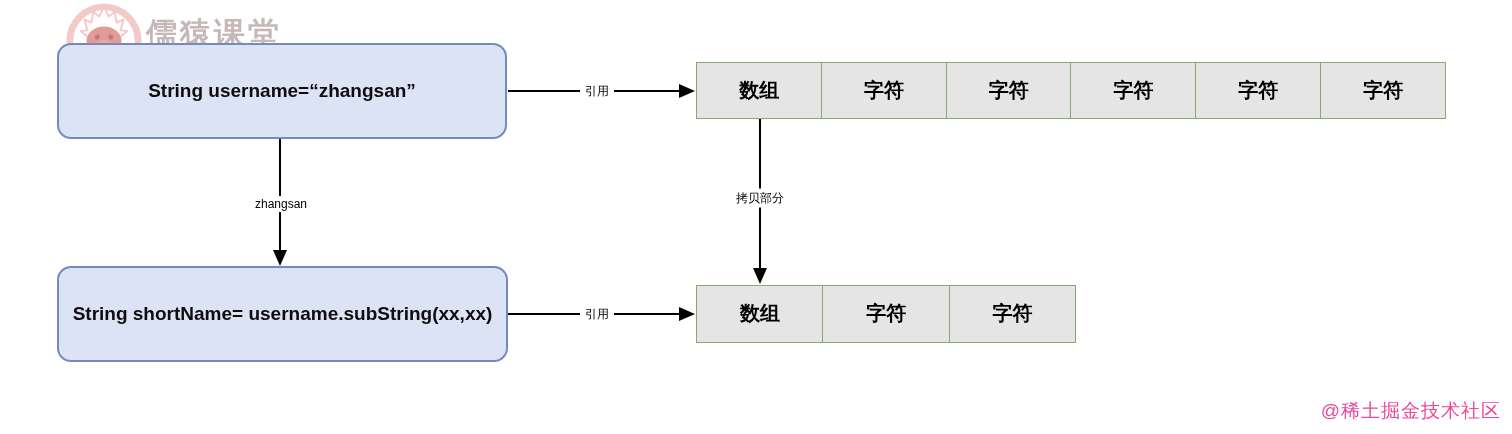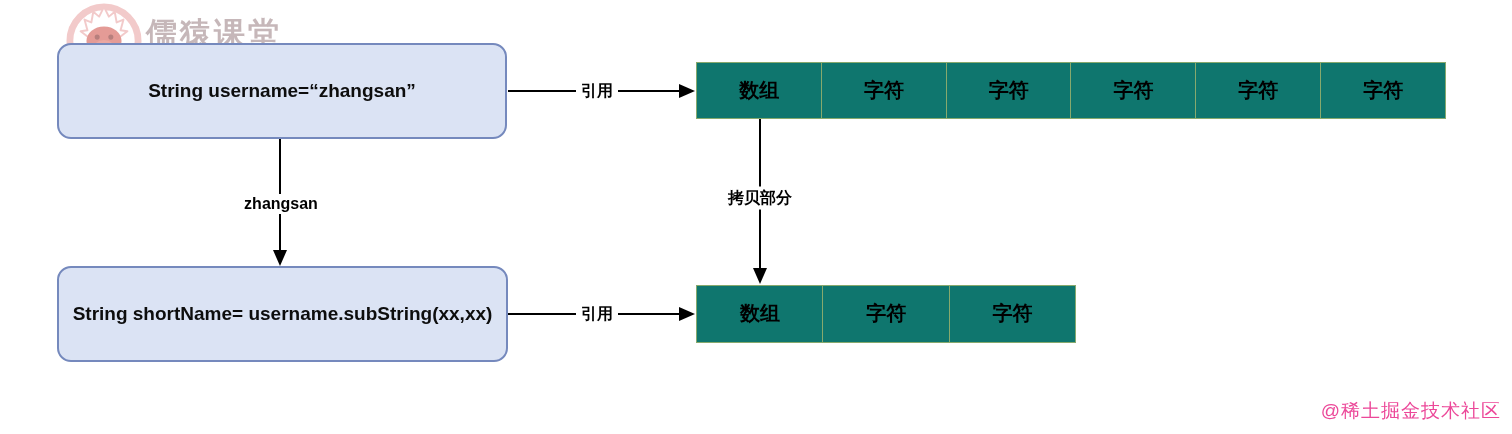--- a/index.html
+++ b/index.html
@@ -31,42 +31,42 @@
   }
   #box-username{left:57px;top:43px;width:450px;height:96px;}
   #box-shortname{left:57px;top:266px;width:451px;height:96px;}
   
   .cell-row{position:absolute;display:flex;}
   #row-full{left:696px;top:62px;}
   #row-sub{left:696px;top:285px;}
   .cell{
     box-sizing:border-box;
     height:56.5px;
-    background:#0f766e;border:1.5px solid #87a96d;
+    background:#e5e5e5;border:1.5px solid #87a96d;
     margin-left:-1.5px;
     display:flex;align-items:center;justify-content:center;
     font-size:20px;font-weight:bold;color:#000;
   }
   .cell:first-child{margin-left:0;}
   #row-full .cell{width:126.3px;}
   #row-sub .cell{width:127.8px;height:57.5px;}
   
   .hline{position:absolute;height:2px;background:#000;}
   .vline{position:absolute;width:2px;background:#000;}
   .ah-r{position:absolute;width:0;height:0;
     border-top:7px solid transparent;border-bottom:7px solid transparent;
     border-left:16px solid #000;}
   .ah-d{position:absolute;width:0;height:0;
     border-left:7px solid transparent;border-right:7px solid transparent;
     border-top:16px solid #000;}
   
   .edge-label{
     position:absolute;transform:translate(-50%,-50%);
     background:#fff;padding:1px 5px;
-    font-size:16px;font-weight:bold;color:#000;white-space:nowrap;
+    font-size:12px;font-weight:normal;color:#000;white-space:nowrap;
   }
   
   .footer-credit{
     position:absolute;right:11px;top:398px;
     font-size:19px;color:#ec4899;letter-spacing:1px;
   }
 </style>
 </head>
 <body>
 

